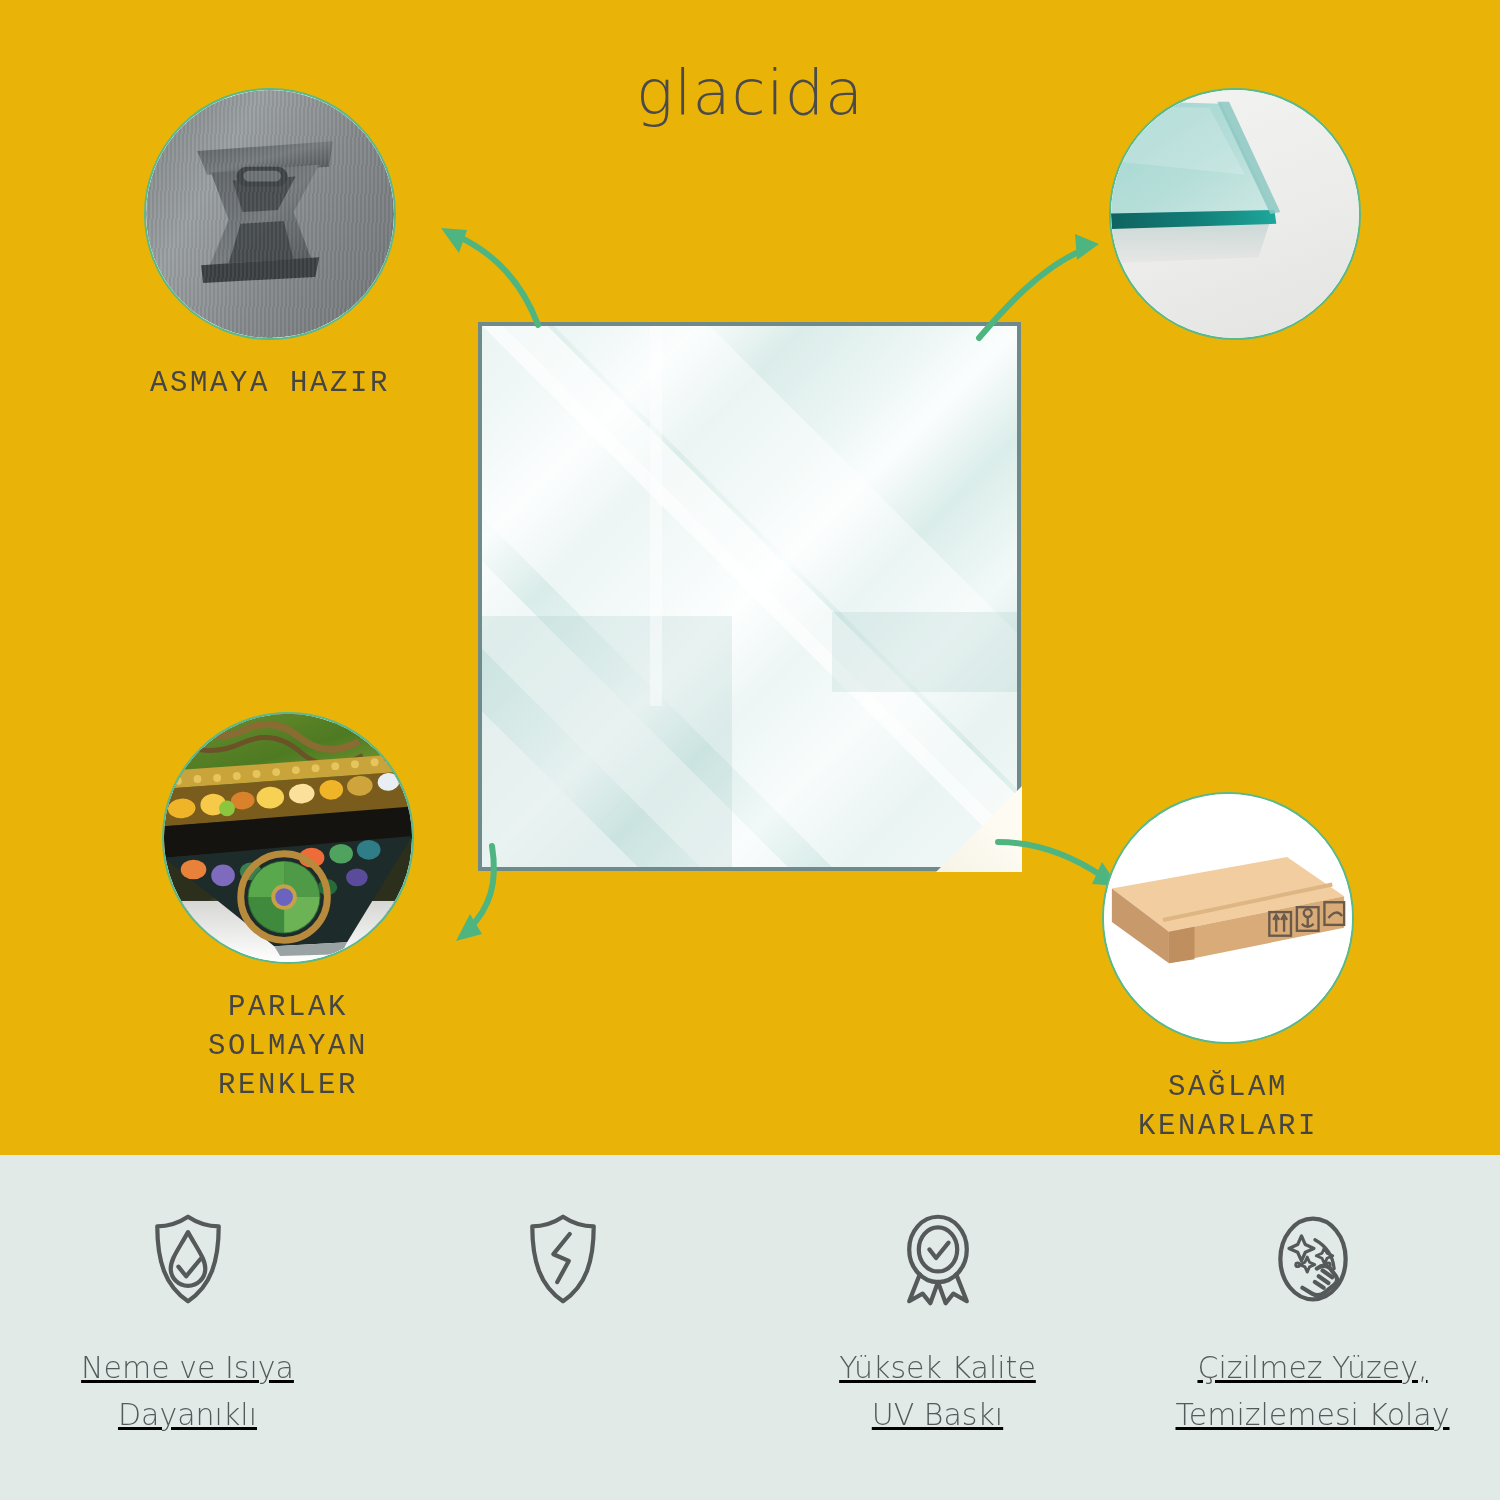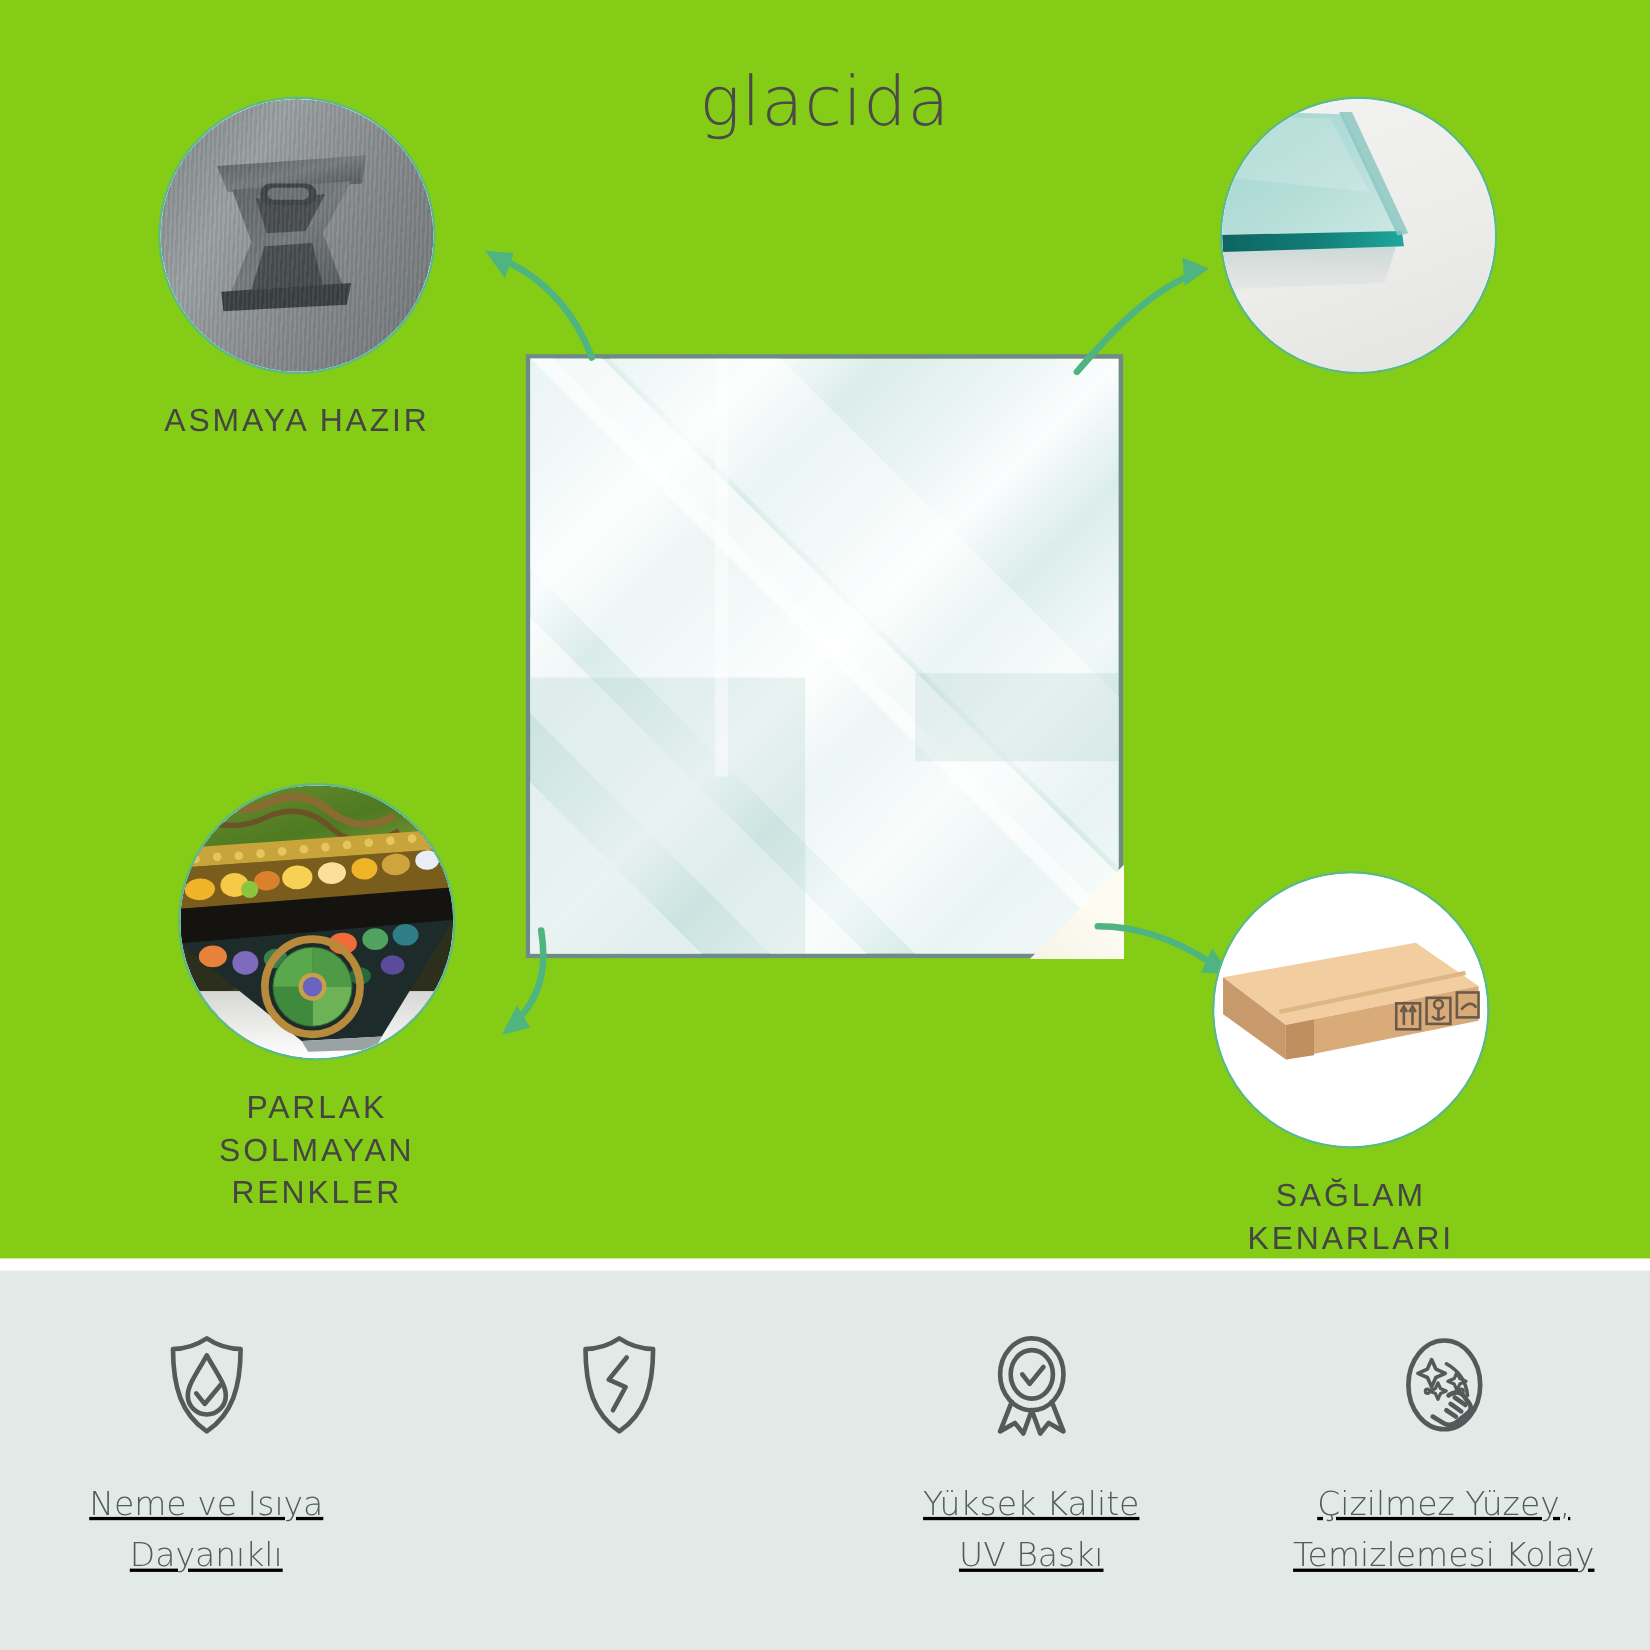--- a/index.html
+++ b/index.html
@@ -8,22 +8,22 @@
     width: 1500px;
     height: 1500px;
     background: #ffffff;
     font-family: "Liberation Sans", sans-serif;
     overflow: hidden;
   }
 
   #root {
     position: relative;
     width: 1500px;
-    height: 1144px;
-    background: #84cc16;
+    height: 1500px;
+    background: #eab308;
   }
 
   
   .brand {
     position: absolute;
     top: 56px;
     left: 0;
     width: 1500px;
     text-align: center;
     font-size: 62px;
@@ -57,21 +57,21 @@
 
   .feature-label {
     margin-top: 24px;
     text-align: center;
     font-size: 29px;
     font-weight: 300;
     letter-spacing: 2.6px;
     color: #454545;
     line-height: 1.35;
     white-space: pre-line;
-    font-family: Liberation Sans, sans-serif;
+    font-family: Liberation Mono, monospace;
   }
 
   
   #feat-tl { left: 120px;  top: 88px; }
   #feat-tr { left: 1085px; top: 88px; }
   #feat-bl { left: 138px;  top: 712px; }
   #feat-br { left: 1078px; top: 792px; }
 
   
   .art-bracket {

